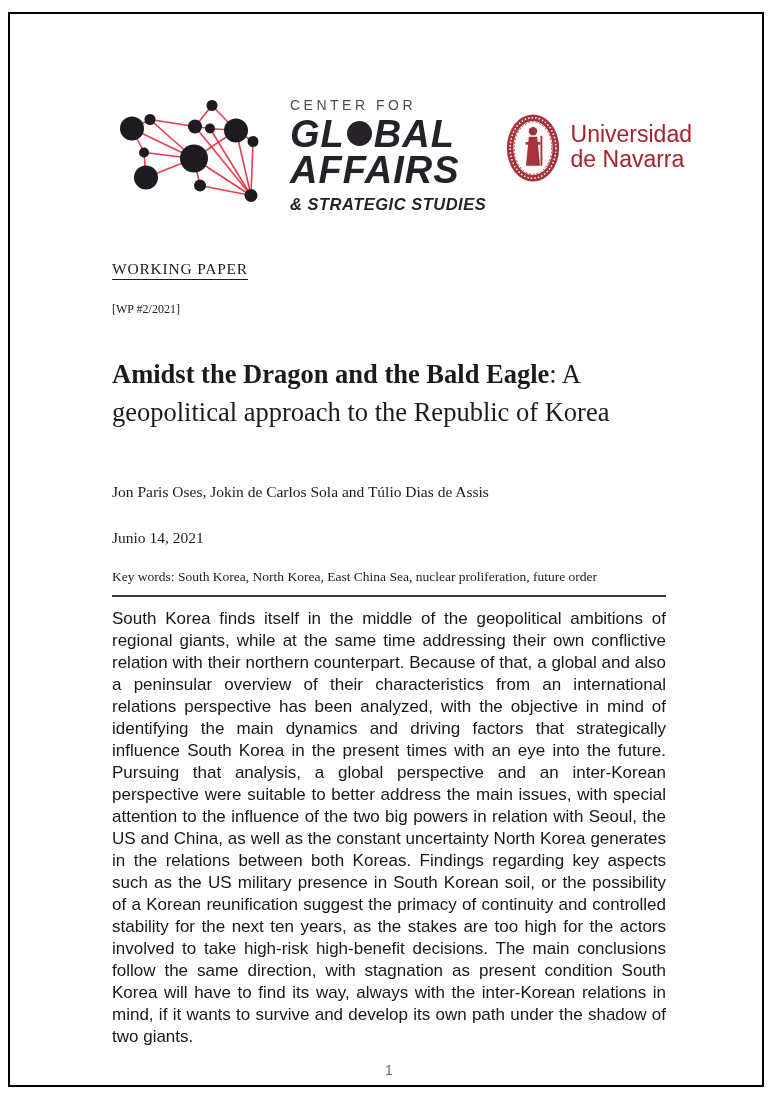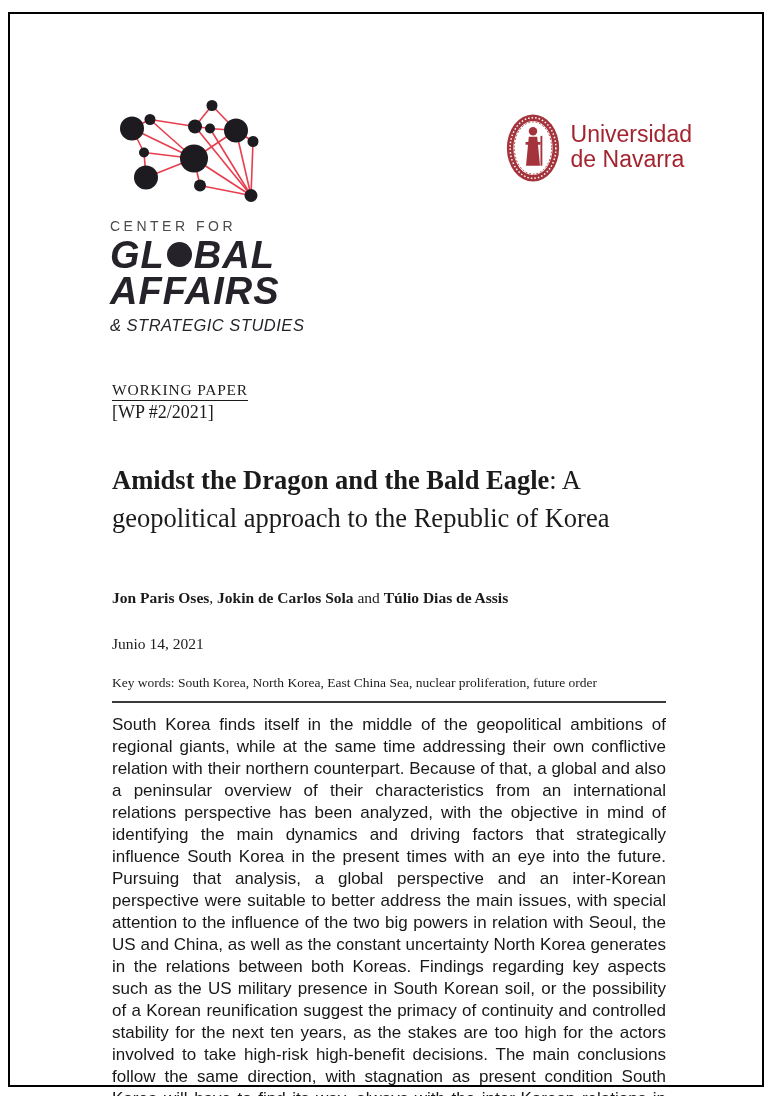--- a/index.html
+++ b/index.html
@@ -17,61 +17,61 @@
     box-sizing: border-box;
     background: #fff;
   }
   
   .logos-row {
     display: flex;
     justify-content: space-between;
     align-items: flex-start;
     margin: 81px 70px 0 100px;
   }
-  .cga-logo { display: flex; gap: 3px; flex-direction: column; }
+  .cga-logo { display: flex; gap: 20px; }
   .cga-text { margin-top: 2px; font-family: "Liberation Sans", "DejaVu Sans", sans-serif; }
   .center-for {
     font-size: 14px; letter-spacing: 3.5px; color: #4b4b4d;
     font-weight: 400; margin-bottom: 3px; white-space: nowrap;
   }
   .global-line, .affairs-line {
     font-size: 38px; font-style: italic; font-weight: bold;
     color: #262229; line-height: 36px; letter-spacing: 1px; white-space: nowrap;
   }
   .o-dot {
     display: inline-block; width: 25px; height: 25px; border-radius: 50%;
     background: #262229; vertical-align: 1px; margin: 0 2px;
   }
   .strategic-line {
-    font-size: 16.5px; font-style: italic; font-weight: 400;
+    font-size: 16.5px; font-style: italic; font-weight: 700;
     color: #262229; margin-top: 7px; letter-spacing: 0.5px; white-space: nowrap;
   }
   .unav-logo { display: flex; gap: 10px; margin-top: 16px; justify-content: flex-end; }
   .unav-text {
     font-family: "Liberation Sans", "DejaVu Sans", sans-serif;
     font-size: 23px; line-height: 25px; color: #a3242e;
     margin-top: 11px; font-weight: 500;
   }
   
   .content { margin: 0 96px 0 102px; }
   .working-paper {
     margin-top: 46px;
     font-size: 15.5px; letter-spacing: 0.8px;
     display: inline-block;
     border-bottom: 1.5px solid #1b1b1b;
     padding-bottom: 1px;
   }
-  .wp-number { font-size: 18px; margin-top: 1px; }
+  .wp-number { font-size: 12px; margin-top: 22px; }
   .paper-title {
     margin-top: 38px;
     font-size: 26.5px; line-height: 38px; font-weight: normal;
   }
   .paper-title .t-bold { font-weight: bold; }
   .authors-line { margin-top: 52px; font-size: 15.5px; }
-  .authors-line .a-bold { font-weight: bold; }
+  .authors-line .a-bold { font-weight: normal; }
   .affiliation { font-size: 15.5px; margin-top: 3px; }
   .date-line { font-size: 15.5px; margin-top: 28px; }
   .keywords-line { font-size: 13.5px; margin-top: 22px; }
   .divider { border-bottom: 2px solid #3a3a3a; margin-top: 10px; }
   .abstract-heading {
     font-family: "Liberation Sans", "DejaVu Sans", sans-serif;
     font-weight: bold; font-size: 15.5px; text-align: center;
     margin-top: 21px;
   }
   .abstract-body {

